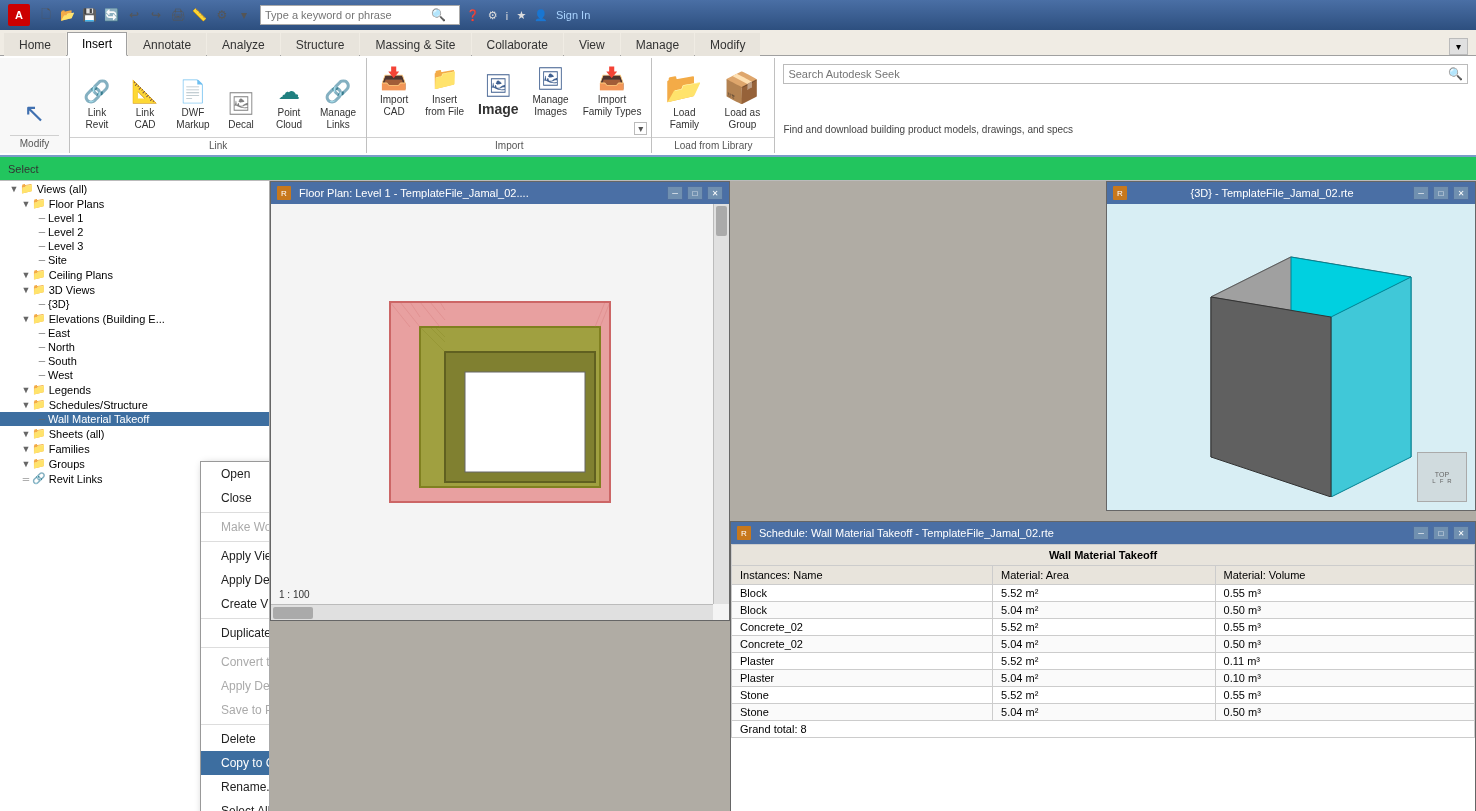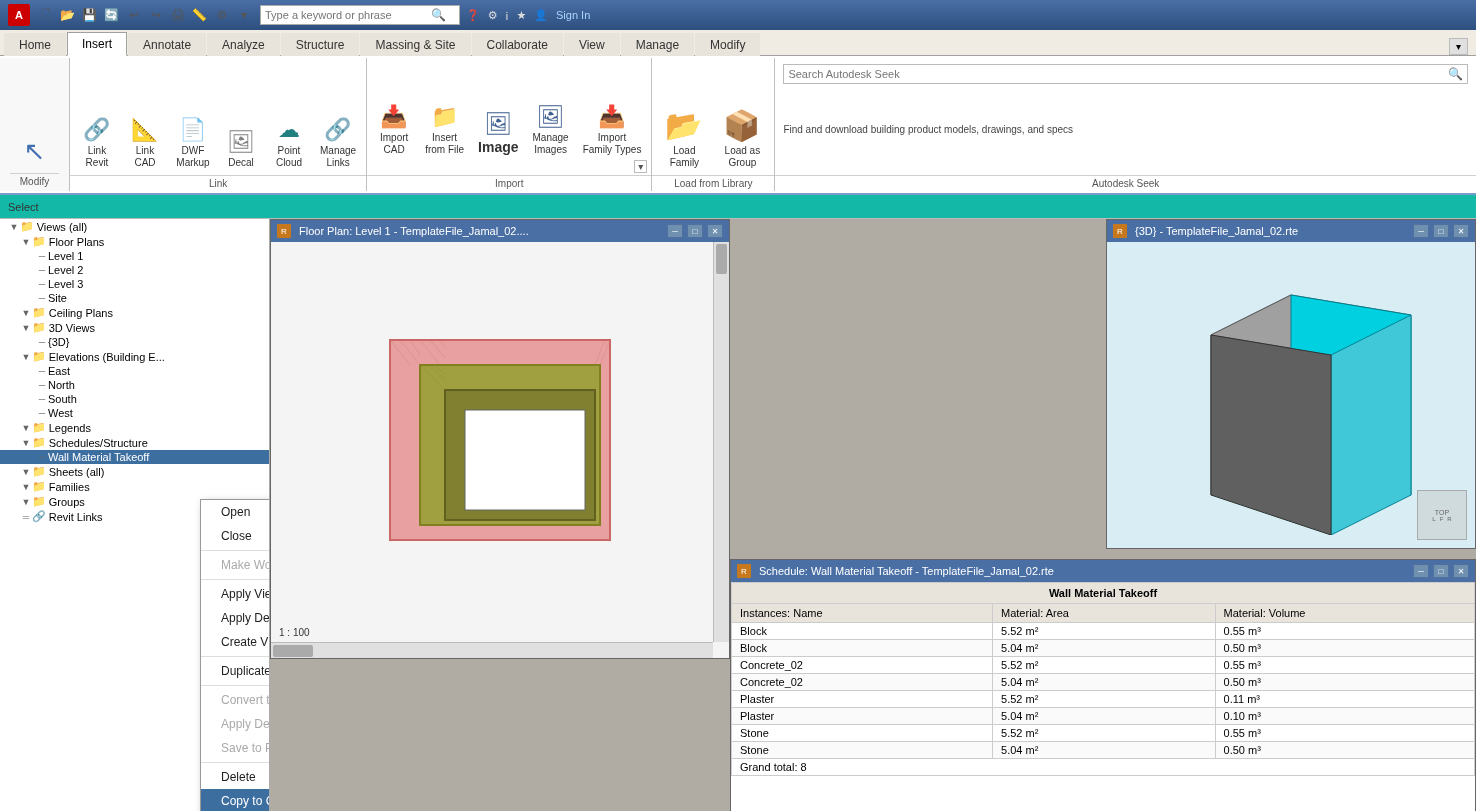--- a/index.html
+++ b/index.html
@@ -50,21 +50,21 @@
       display: flex; flex-direction: column; align-items: center; justify-content: center;
       cursor: pointer; padding: 4px 6px; border-radius: 2px; min-width: 44px;
       font-size: 10px; color: #333; text-align: center; gap: 2px;
     }
 
     
     .quick-access { display: flex; align-items: center; gap: 2px; }
     .qa-btn { width: 20px; height: 20px; display: flex; align-items: center; justify-content: center; cursor: pointer; color: #555; font-size: 12px; border-radius: 2px; }
 
     
-    .select-bar { background: #14b8a6; border-bottom: 1px solid #bbb; height: 24px; display: flex; align-items: center; padding: 0 8px; font-size: 11px; color: #333; gap: 16px; }
+    .select-bar { background: #22c55e; border-bottom: 1px solid #bbb; height: 24px; display: flex; align-items: center; padding: 0 8px; font-size: 11px; color: #333; gap: 16px; }
     .select-bar span { cursor: pointer; }
 
     
     .main-layout { display: flex; height: calc(811px - 30px - 26px - 96px - 24px); }
 
     
     .project-browser {
       width: 270px; background: white; border-right: 1px solid #aaa;
       display: flex; flex-direction: column; overflow: hidden; position: relative;
     }
@@ -220,29 +220,28 @@
         <div style="font-size:10px; line-height:1.2;">Load<br>Family</div>
       </div>
       <div class="ribbon-btn" style="min-width:56px;">
         <div style="font-size:30px; color:#3060b0;">📦</div>
         <div style="font-size:10px; line-height:1.2;">Load as<br>Group</div>
       </div>
     </div>
     <div class="ribbon-group-label" style="text-align:center; border-top:1px solid #d0d0d0; padding-top:2px; font-size:10px; color:#555;">Load from Library</div>
   </div>
 
-  <div style="display:flex; flex-direction:column; flex:1; padding-bottom:2px;gap:32px;">
+  <div style="display:flex; flex-direction:column; flex:1; padding-bottom:2px;">
     <div style="padding: 6px 8px; flex:1; display:flex; flex-direction:column; gap:4px;">
       <div style="display:flex; align-items:center; border:1px solid #bbb; background:white; padding:2px 4px;">
         <input type="text" placeholder="Search Autodesk Seek" style="border: none; outline: none; font-size: 11px; flex: 1 1 0%;">
         <span>🔍</span>
       </div>
       <div style="font-size:10px; color:#444;margin-top:36px;">Find and download building product models, drawings, and specs</div>
     </div>
-    <div class="ribbon-group-label" style="text-align:center; border-top:1px solid #d0d0d0; padding-top:2px; font-size:10px; color:#555;">Autodesk Seek</div>
   </div>
 </div>
 
 <div class="select-bar">
   <span>Select</span>
 </div>
 
 <div class="main-layout" style="height: calc(811px - 30px - 26px - 96px - 24px); display:flex; overflow:hidden;">
 
   <div class="project-browser">
@@ -451,21 +450,21 @@
           <div style="background:#aaa; width:40px; height:12px; margin:2px; border-radius:2px;"></div>
         </div>
 
         <div style="position:absolute; bottom:20px; left:8px; font-size:10px; color:#333;">1 : 100</div>
       </div>
     </div>
 
     <div style="position:absolute; right:0; top:0; width:370px; height:330px; background:white; border:1px solid #666; display:flex; flex-direction:column;">
       <div style="background:#4a6fa5; color:white; height:22px; display:flex; align-items:center; padding:0 6px; gap:4px;">
         <div style="width:14px; height:14px; background:#c8781c; border-radius:1px; display:flex; align-items:center; justify-content:center; font-size:8px; color:white; margin-right:4px;">R</div>
-        <div style="flex:1; font-size:11px;">{3D} - TemplateFile_Jamal_02.rte</div>
+        <div style="flex:1; font-size:11px;text-align:center;">{3D} - TemplateFile_Jamal_02.rte</div>
         <div class="win-btn">─</div>
         <div class="win-btn">□</div>
         <div class="win-btn">✕</div>
       </div>
       <div style="flex:1; background:#d8eef4; display:flex; align-items:center; justify-content:center; overflow:hidden; position:relative;">
 
         <svg viewBox="0 0 320 280" width="320" height="280">
 
           <polygon points="80,80 160,40 160,220 80,240" fill="#505050" stroke="#333" stroke-width="1"></polygon>
 

